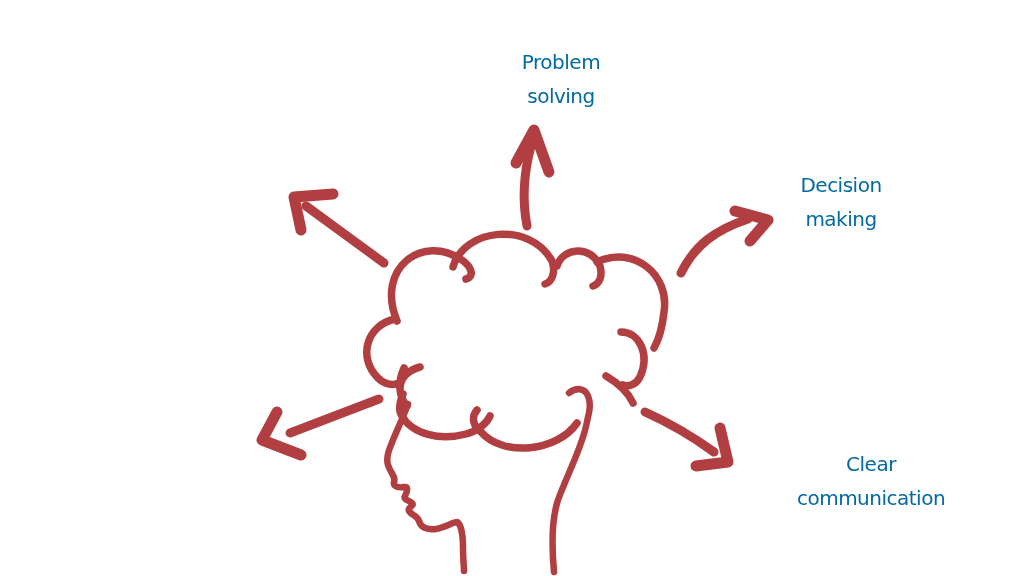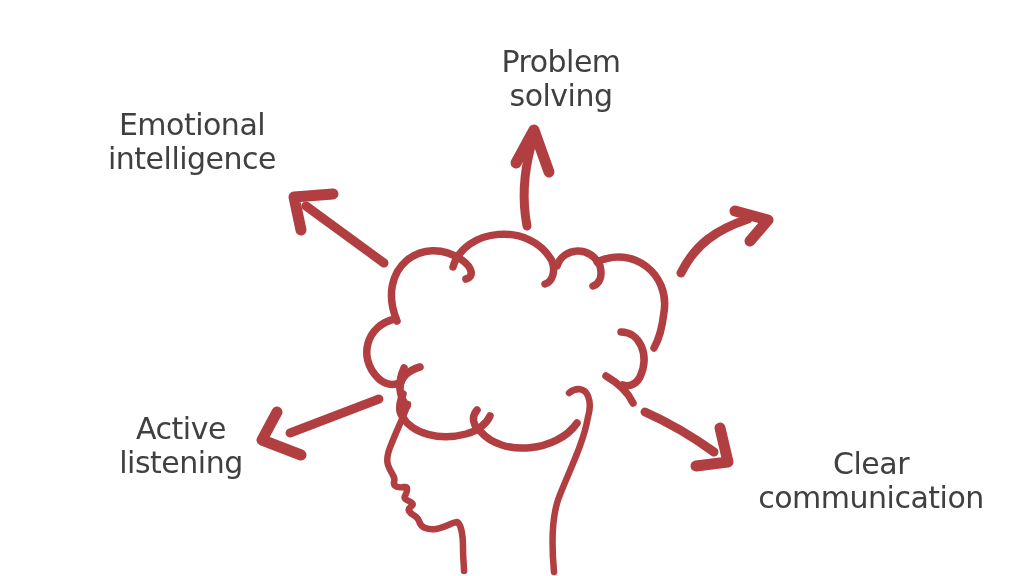--- a/index.html
+++ b/index.html
@@ -8,24 +8,24 @@
     width:1024px;height:576px;
     background:#ffffff;
     overflow:hidden;
     font-family:"DejaVu Sans", sans-serif;
   }
   .sketch{position:absolute;left:0;top:0;}
   .node-label{
     position:absolute;
     transform:translate(-50%,-50%);
     text-align:center;
-    font-size:30px;
+    font-size:20px;
     line-height:34px;
     letter-spacing:-0.5px;
-    color:#404040;
+    color:#0369a1;
     white-space:pre-line;
     font-weight:normal;
   }
   .stroke{fill:none;stroke:#b13e41;stroke-linecap:round;stroke-linejoin:round;}
   .cloud{stroke-width:7.5px;}
   .face{stroke-width:6.5px;}
   .shaft{stroke-width:9px;}
   .head{stroke-width:11px;}
 </style>
 </head>
@@ -72,22 +72,20 @@
     </g>
     <g>
       <path class="stroke shaft" d="M 645 412 C 672 424 696 439 714 452"></path>
       <path class="stroke head" d="M 720 428 L 728 462 L 696 466"></path>
     </g>
   </svg>
 
   <div class="node-label" style="left:561px;top:79px;">Problem
 solving</div>
 
-  <div class="node-label" style="left:192px;top:142px;">Emotional
-intelligence</div>
 
+  <div class="node-label" style="left:841px;top:202px;">Decision
+making</div>
 
-  <div class="node-label" style="left:181px;top:446px;">Active
-listening</div>
 
   <div class="node-label" style="left:843px;top:481px;margin-left:28px;">Clear
 communication</div>
 </div>
 
 </body></html>

